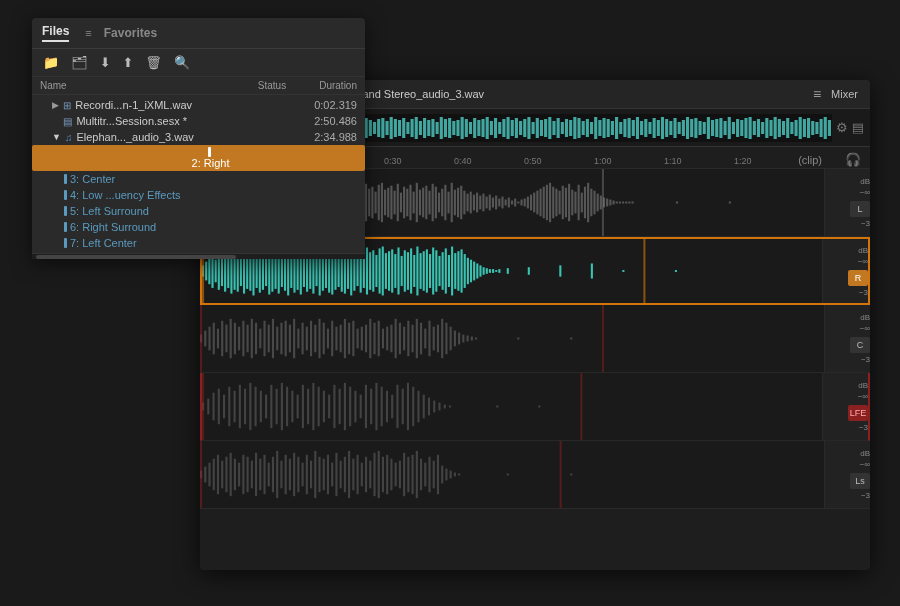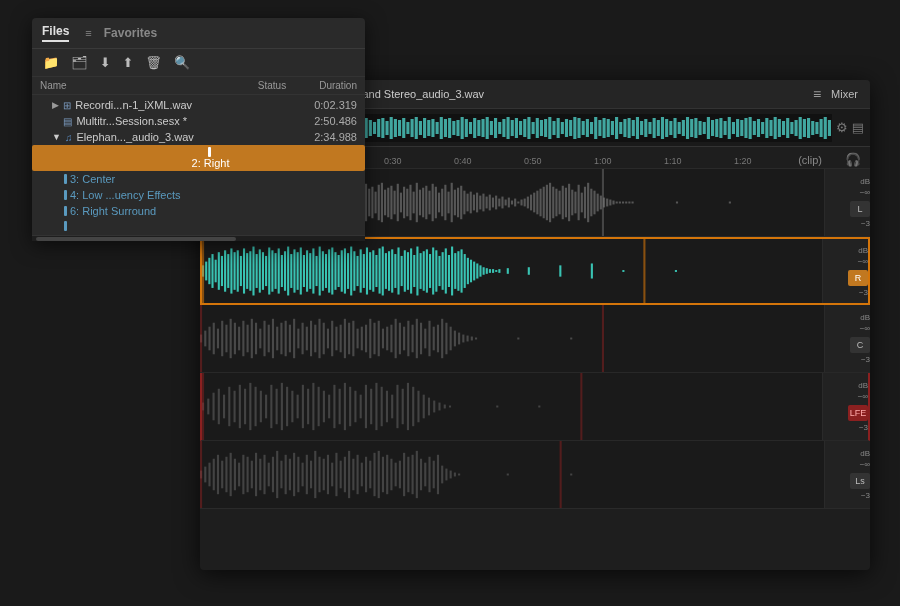--- a/index.html
+++ b/index.html
@@ -326,28 +326,33 @@
     <div class="file-row file-indent-2">
       <span class="track-color"></span>
       <span class="file-name sub-track">3: Center</span>
     </div>
 
     <div class="file-row file-indent-2">
       <span class="track-color"></span>
       <span class="file-name sub-track">4: Low ...uency Effects</span>
     </div>
 
+    <div class="file-row file-indent-2">
+      <span class="track-color"></span>
+      <span class="file-name sub-track">5: Left Surround</span>
+    </div>
 
     <div class="file-row file-indent-2">
       <span class="track-color"></span>
       <span class="file-name sub-track">6: Right Surround</span>
     </div>
 
     <div class="file-row file-indent-2">
       <span class="track-color"></span>
+      <span class="file-name sub-track">7: Left Center</span>
     </div>
 
   </div>
 
   <div style="height:6px;background:#1e1e1e;border-top:1px solid #333;">
     <div style="width:60%;height:4px;background:#444;border-radius:2px;margin:1px 4px;"></div>
   </div>
 </div>
 
 <div class="editor-panel">

